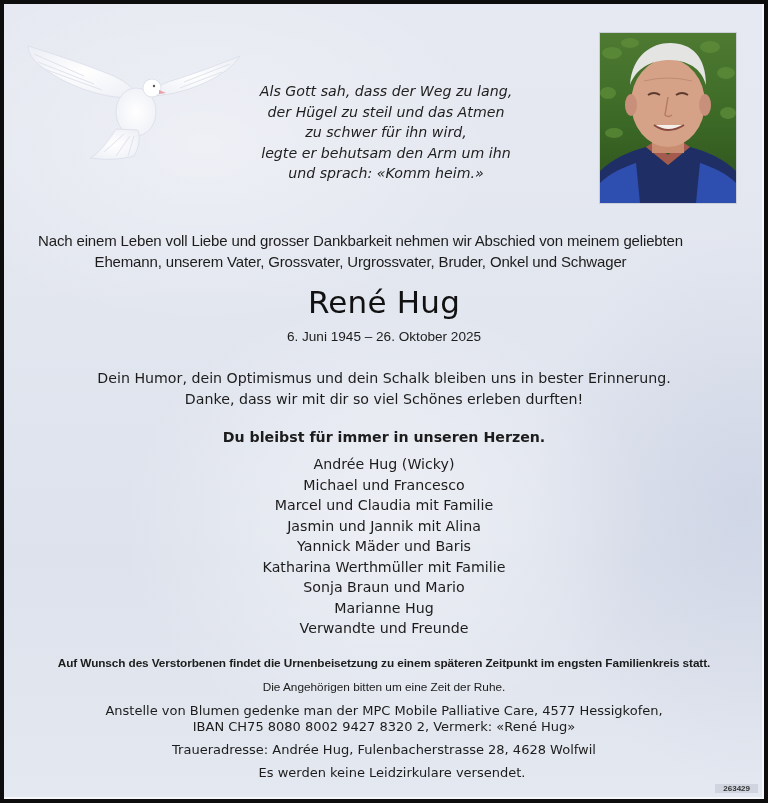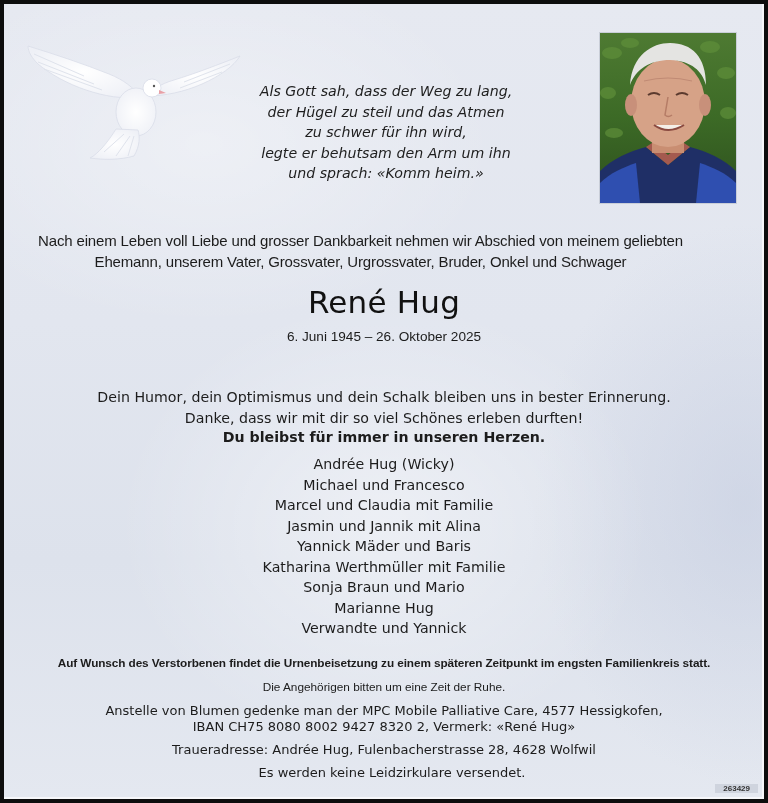--- a/index.html
+++ b/index.html
@@ -106,21 +106,20 @@
   }
   .tribute {
     position: absolute;
     left: 0;
     top: 364px;
     width: 760px;
     text-align: center;
     font-size: 14.2px;
     line-height: 20.5px;
     color: #1c1c1c;
-    margin-top: 19px;
   }
   .tribute div { white-space: nowrap; }
   .closing {
     position: absolute;
     left: 0;
     top: 425px;
     width: 760px;
     text-align: center;
     font-size: 14.2px;
     font-weight: bold;
@@ -253,21 +252,21 @@
 
   <div class="mourners">
     <div>Andrée Hug (Wicky)</div>
     <div>Michael und Francesco</div>
     <div>Marcel und Claudia mit Familie</div>
     <div>Jasmin und Jannik mit Alina</div>
     <div>Yannick Mäder und Baris</div>
     <div>Katharina Werthmüller mit Familie</div>
     <div>Sonja Braun und Mario</div>
     <div>Marianne Hug</div>
-    <div>Verwandte und Yannick</div>
+    <div>Verwandte und Freunde</div>
   </div>
 
   <div class="notice bold" style="top:652px;">Auf Wunsch des Verstorbenen findet die Urnenbeisetzung zu einem späteren Zeitpunkt im engsten Familienkreis statt.</div>
   <div class="notice" style="top:676px;">Die Angehörigen bitten um eine Zeit der Ruhe.</div>
   <div class="notice sans" style="top:699px;">Anstelle von Blumen gedenke man der MPC Mobile Palliative Care, 4577 Hessigkofen,</div>
   <div class="notice sans" style="top:715px;">IBAN CH75 8080 8002 9427 8320 2, Vermerk: «René Hug»</div>
   <div class="notice sans" style="top:738px;">Traueradresse: Andrée Hug, Fulenbacherstrasse 28, 4628 Wolfwil</div>
   <div class="notice sans" style="top:761px;padding-left:8px;">Es werden keine Leidzirkulare versendet.</div>
 
   <div class="ad-number">263429</div>

